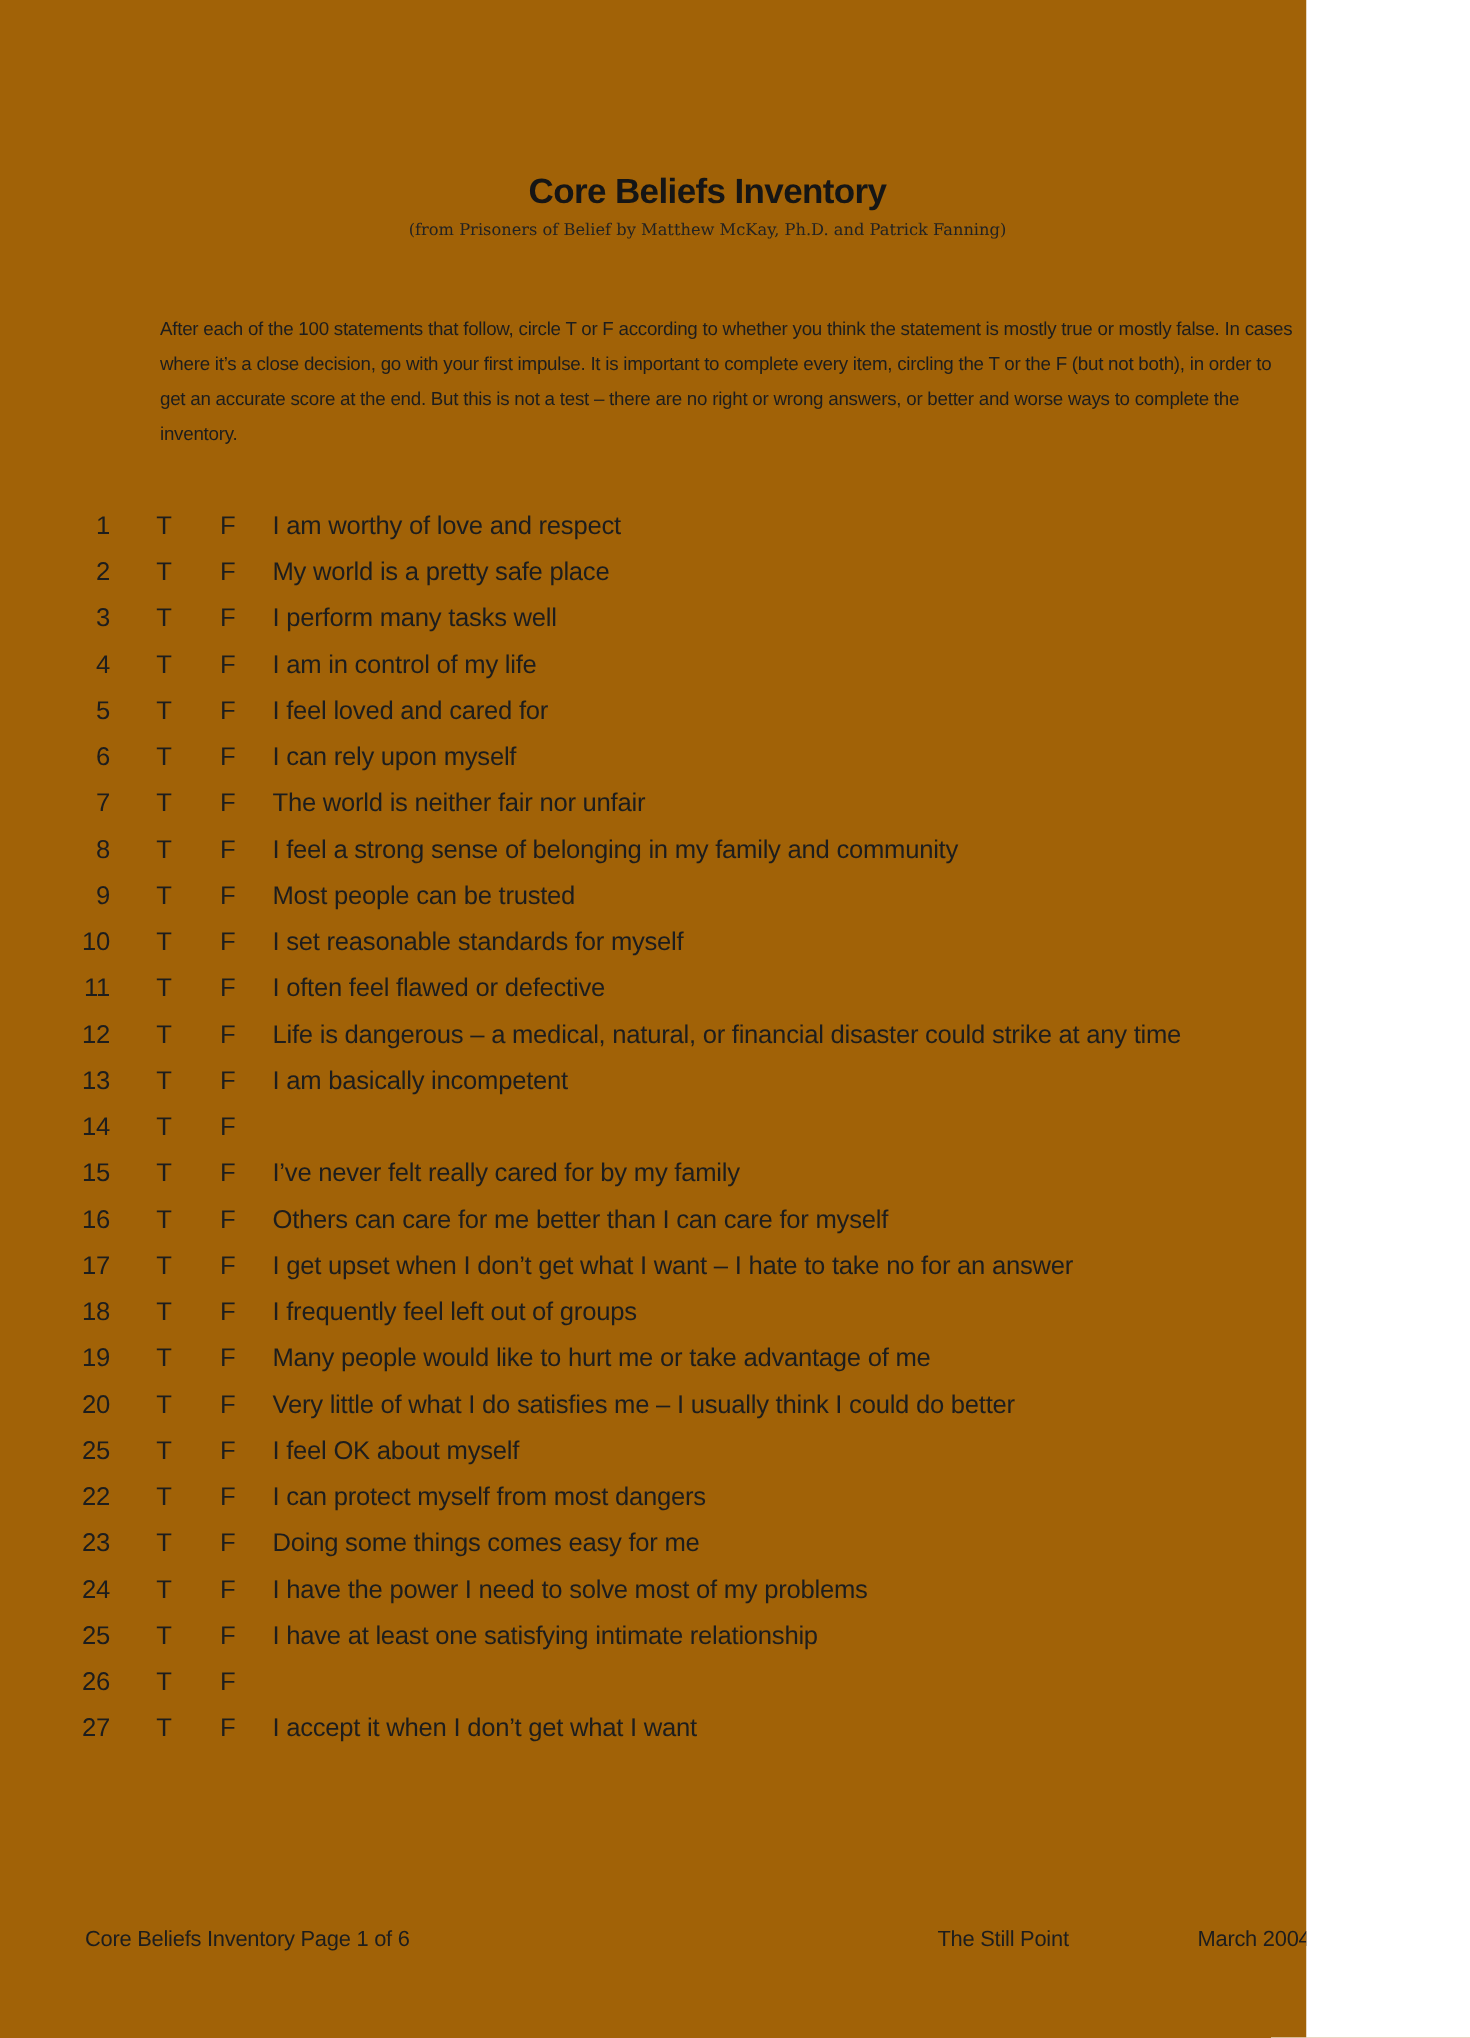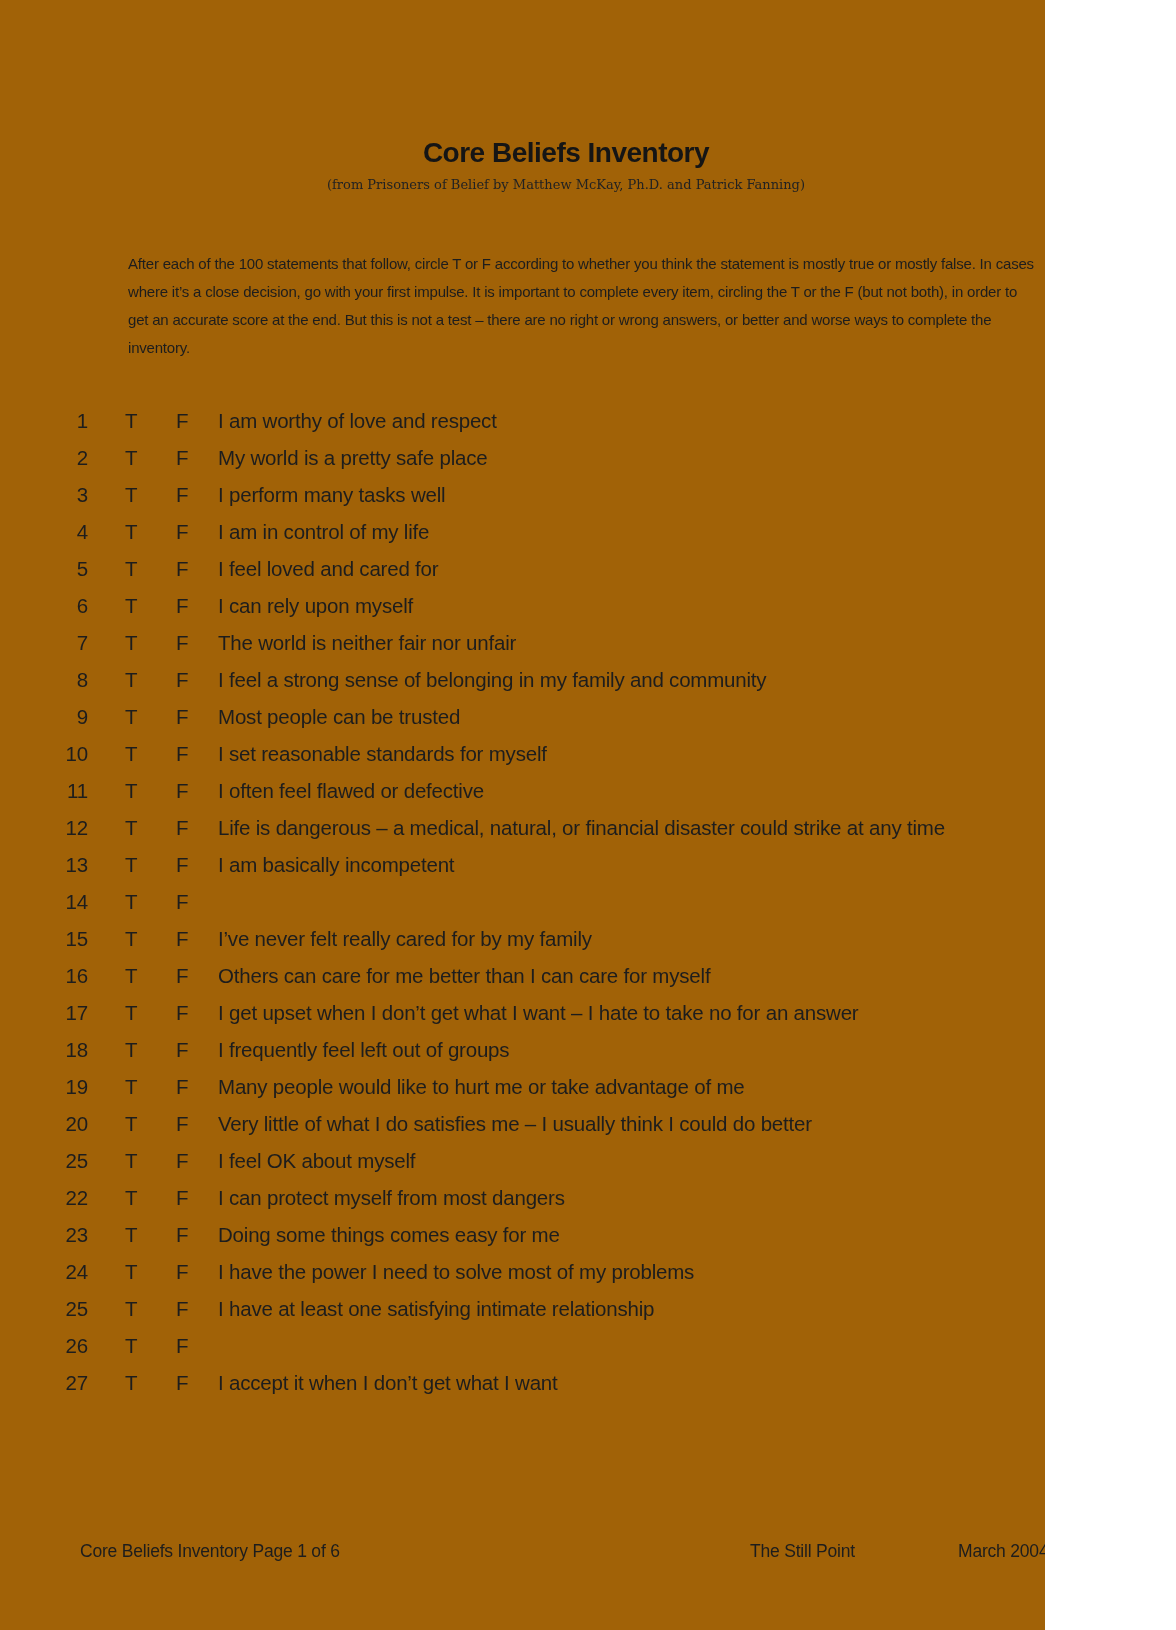--- a/index.html
+++ b/index.html
@@ -82,21 +82,21 @@
     left: 64px;
     top: 1541px;
     width: 1004px;
     height: 24px;
     font-size: 17.5px;
     letter-spacing: -0.2px;
     color: #1d1d1d;
   }
   .footer .f-left {
     position: absolute;
-    left: 16px;
+    left: 4px;
   }
   .footer .f-center {
     position: absolute;
     left: 686px;
   }
   .footer .f-right {
     position: absolute;
     left: 894px;
   }
 </style>

